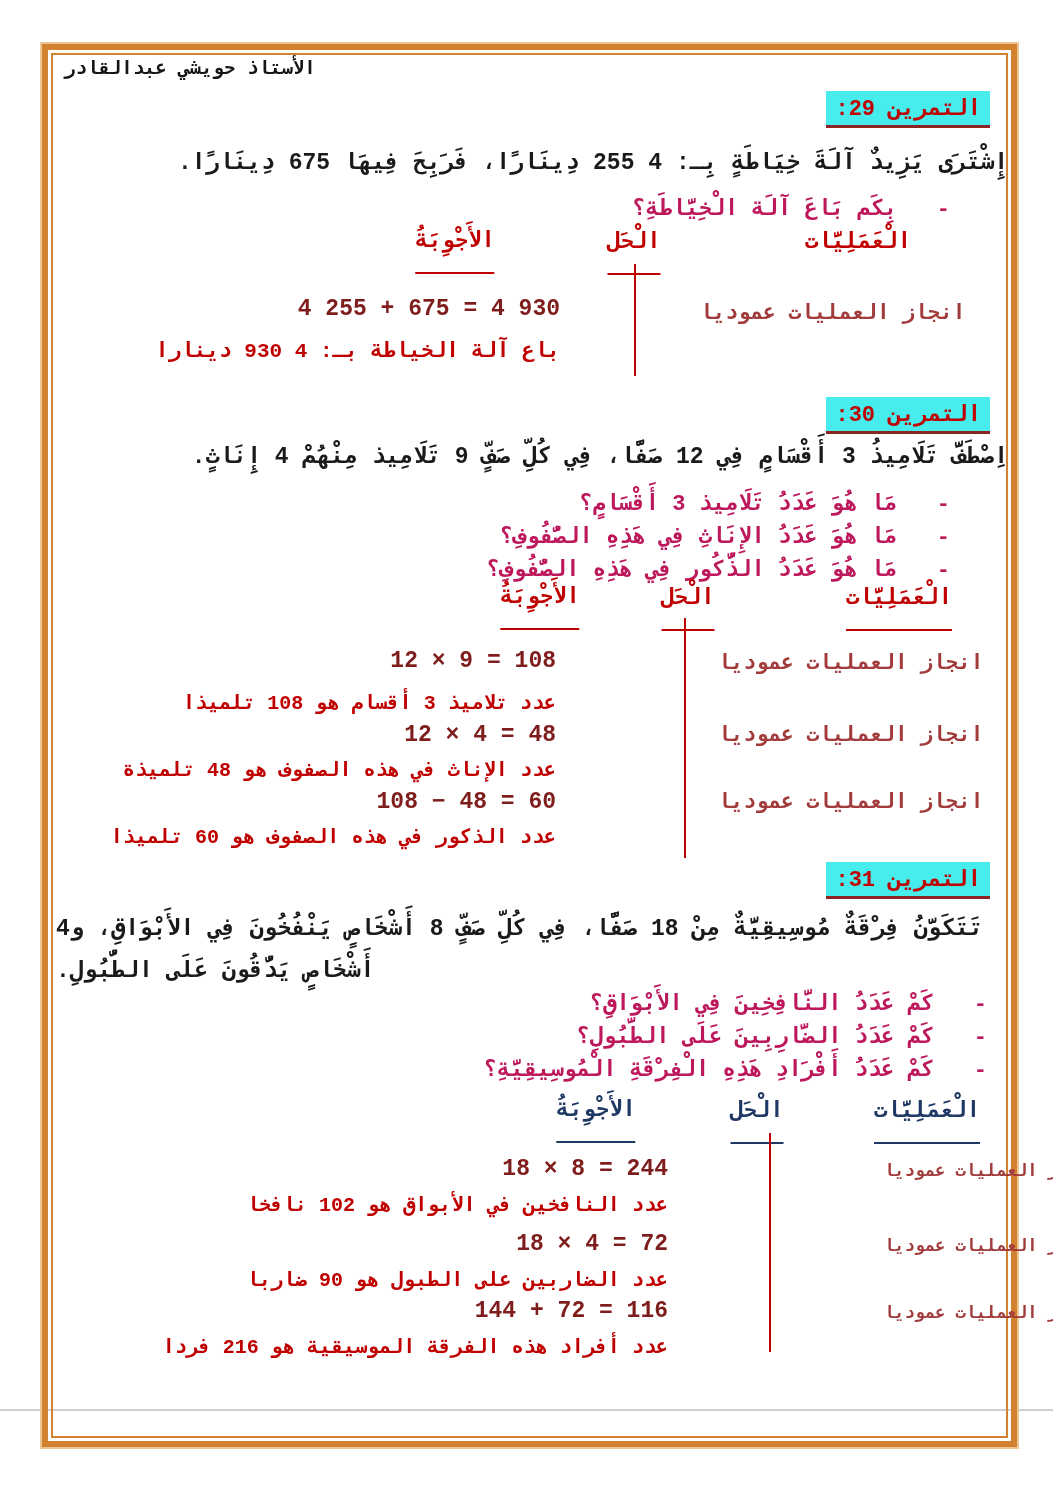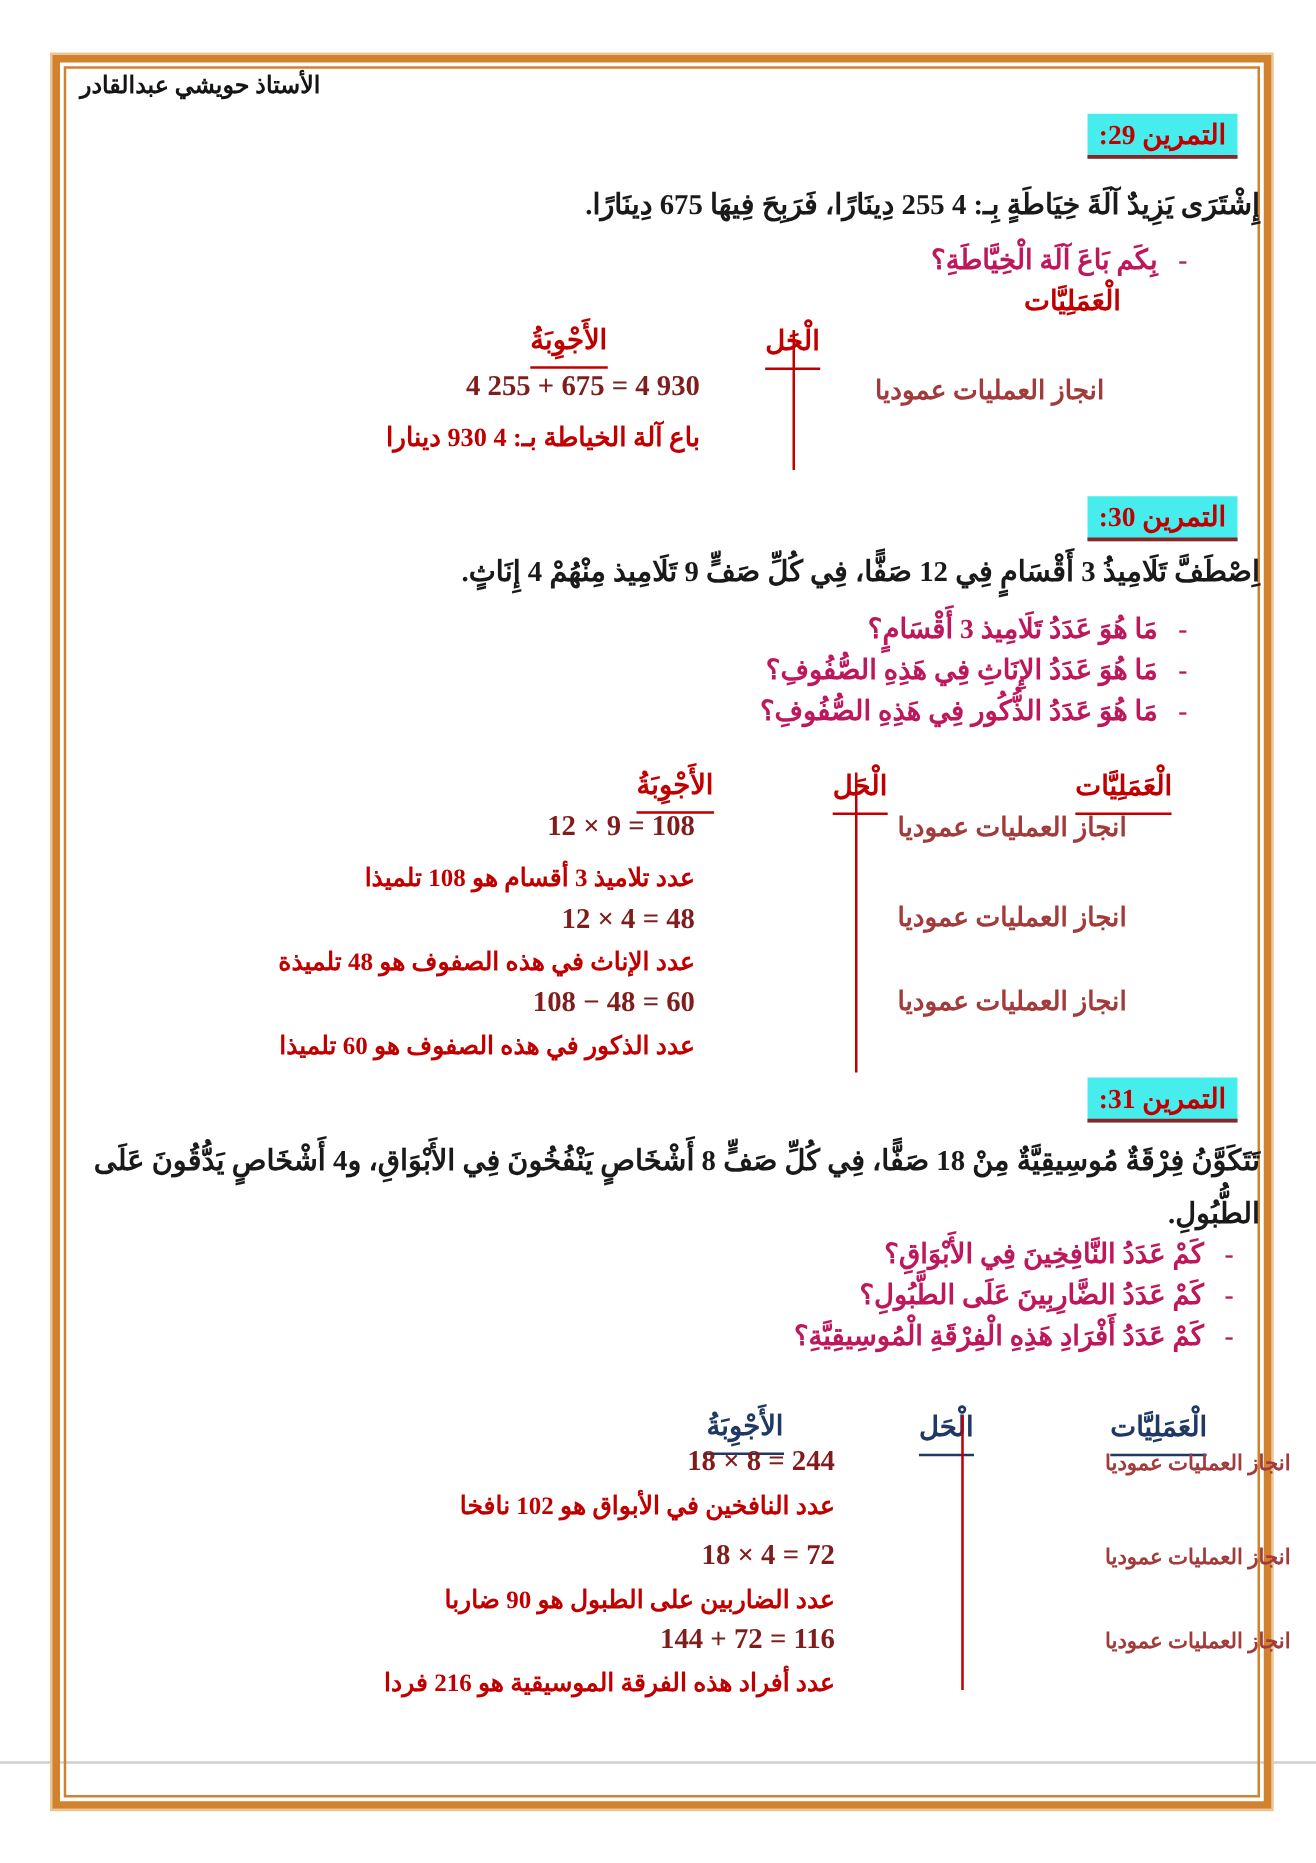--- a/index.html
+++ b/index.html
@@ -1,50 +1,50 @@
 <!DOCTYPE html>
 <html lang="ar"><head>
 <meta charset="utf-8">
 <style>
   html,body{margin:0;padding:0;background:#fff;}
   .page{position:relative;width:1053px;height:1490px;background:#ffffff;
-        font-family:Liberation Serif, serif;overflow:hidden;}
+        font-family:Liberation Mono, monospace;overflow:hidden;}
 
   
   .edge-line{position:absolute;left:0;top:1409px;width:1053px;height:2px;background:#cfcfcf;}
 
   
   .frame{position:absolute;left:42px;top:44px;width:975px;height:1403px;
          border:6px solid #d2812e;box-sizing:border-box;box-shadow:0 0 0 2px #ecc795;}
   .frame::after{content:"";position:absolute;inset:3px;border:2px solid #d2812e;}
 
   .teacher{position:absolute;left:64px;top:56px;font-size:19px;font-weight:bold;
            color:#151515;direction:rtl;white-space:nowrap;}
 
   
   .ex-title{position:absolute;right:63px;background:#47eded;color:#c00000;
             font-weight:bold;font-size:22px;padding:4px 9px 3px;direction:rtl;
             border-bottom:3px solid #8d2424;white-space:nowrap;}
   .e29-title{top:91px}.e30-title{top:397px}.e31-title{top:862px}
 
   
-  .stmt{position:absolute;right:45px;direction:rtl;text-align:right;font-size:23px;
+  .stmt{position:absolute;right:45px;direction:rtl;text-align:left;font-size:23px;
         color:#1a1a1a;font-weight:bold;white-space:nowrap;line-height:1.35;}
   .e29-stmt{top:148px}.e30-stmt{top:442px}
   .e31-stmt{top:908px;left:56px;white-space:normal;line-height:42px;}
   .q{position:absolute;direction:rtl;font-size:22px;color:#be185d;font-weight:bold;white-space:nowrap;}
   .e29-q0{top:195px;right:103px}
   .e30-q0{top:490px;right:103px}.e30-q1{top:523px;right:103px}.e30-q2{top:556px;right:103px}
   .e31-q0{top:990px;right:66px}.e31-q1{top:1023px;right:66px}.e31-q2{top:1056px;right:66px}
 
   
   .chead{position:absolute;transform:translateX(-50%);font-weight:bold;font-size:22px;
          direction:rtl;white-space:nowrap;}
   .red{color:#c00000}.navy{color:#1f3864}
-  .u{border-bottom:2px solid currentColor;padding-bottom:8px;margin-top:32px;}
+  .u{border-bottom:2px solid currentColor;padding-bottom:18px;}
   .e29-h-ops{left:858px;top:228px}.e29-h-sol{left:634px;top:228px}.e29-h-ans{left:455px;top:227px}
   .e30-h-ops{left:899px;top:584px}.e30-h-sol{left:688px;top:584px}.e30-h-ans{left:540px;top:583px}
   .e31-h-ops{left:927px;top:1097px}.e31-h-sol{left:757px;top:1097px}.e31-h-ans{left:596px;top:1096px}
 
   
   .vline{position:absolute;width:2px;background:#c00000;}
   .e29-vline{left:634px;top:264px;height:112px}
   .e30-vline{left:684px;top:618px;height:240px}
   .e31-vline{left:769px;top:1133px;height:219px}
 

